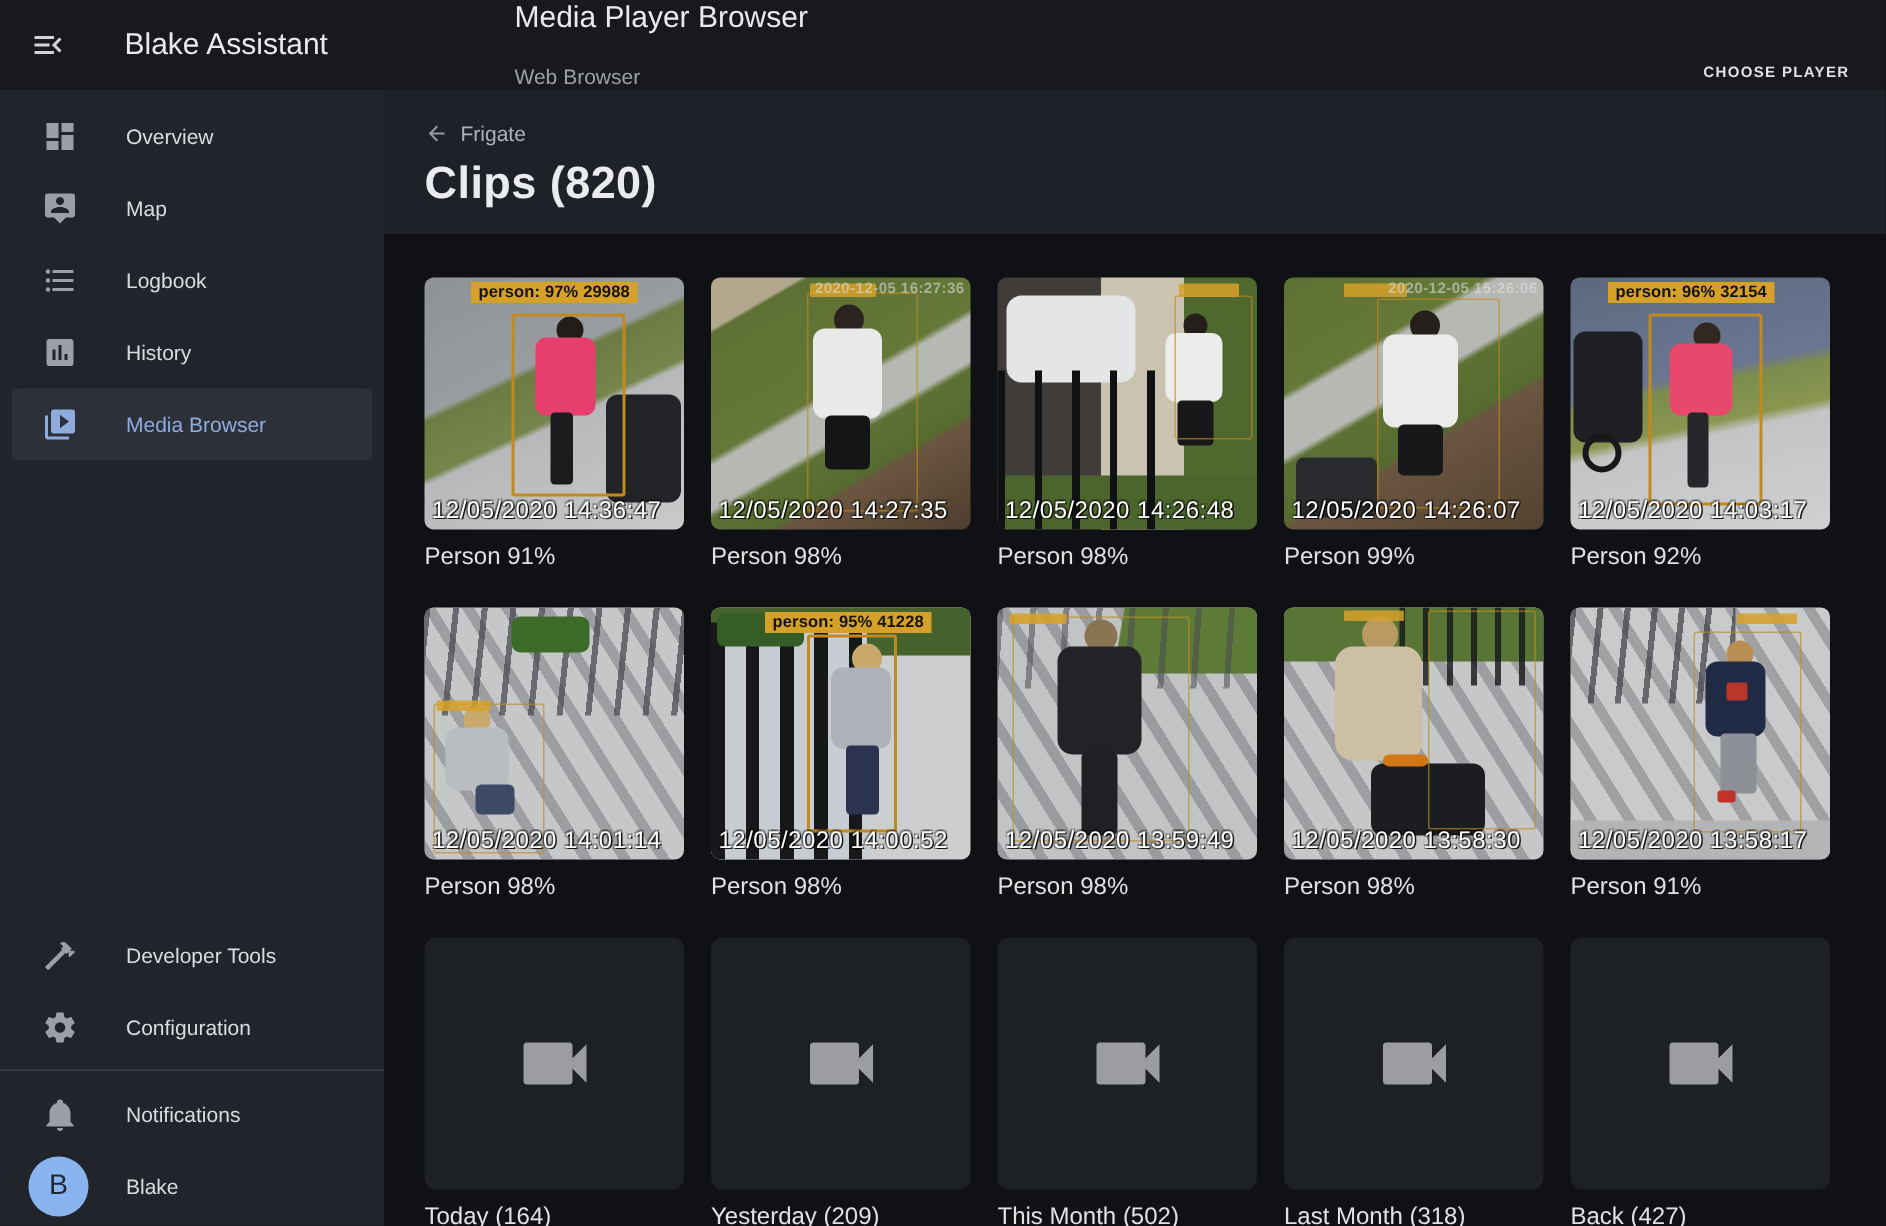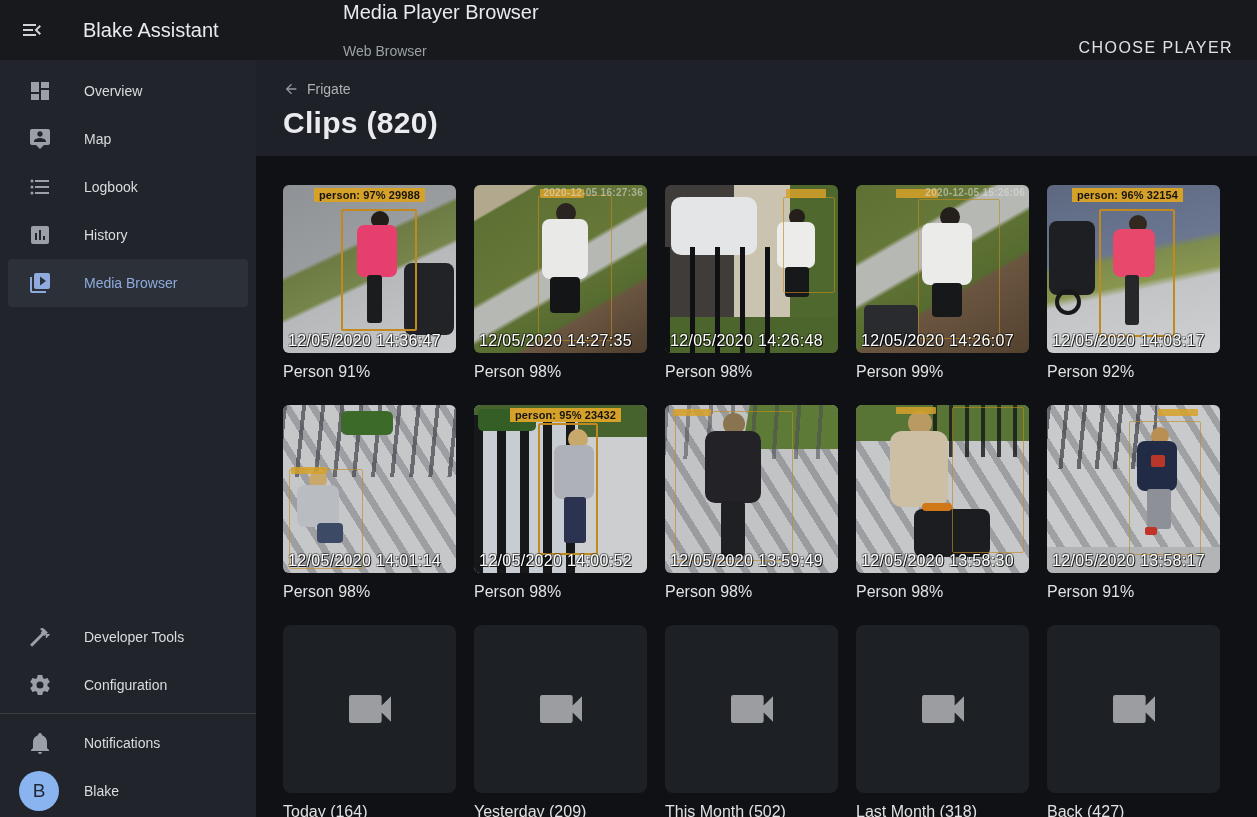--- a/index.html
+++ b/index.html
@@ -16,21 +16,21 @@
   
   .appbar{position:absolute;left:0;top:0;width:1257px;height:60px;background:#17191c;
     display:flex;align-items:center;z-index:30;}
   .appbar-left{width:256px;display:flex;align-items:center;flex:none;}
   .menu-btn{width:24px;height:24px;margin-left:20px;color:#cfd3d8;cursor:pointer;}
   .ha-title{margin-left:39px;font-size:20px;color:#e8eaed;font-weight:400;}
   .panel-titles{margin-left:87px;display:flex;flex-direction:column;justify-content:center;}
   .panel-title{font-size:20px;color:#e8eaed;font-weight:400;line-height:24px;}
   .panel-subtitle{font-size:14px;color:#9aa0a6;line-height:18px;margin-top:18px;}
   .appbar-spacer{flex:1}
-  .choose-player{margin-right:16px;font-size:16px;font-weight:400;letter-spacing:.09em;
+  .choose-player{margin-right:16px;font-size:10px;font-weight:700;letter-spacing:.09em;
     color:#dfe1e4;background:none;border:none;padding:8px 8px;cursor:pointer;
     font-family:"Liberation Sans",sans-serif;margin-top:36px;}
 
   
   .sidebar{position:absolute;left:0;top:60px;width:256px;height:757px;background:#21242b;
     display:flex;flex-direction:column;z-index:20;}
   .nav{padding-top:7px;}
   .nav-item{height:48px;display:flex;align-items:center;padding-left:20px;cursor:pointer;
     margin:0 8px;border-radius:4px;}
   .nav-item .nicon{width:24px;height:24px;color:#9aa0a6;flex:none;}
@@ -380,21 +380,21 @@
 
     <div class="card">
       <div class="thumb scene-7">
         <div class="dec s7-hedge"></div>
         <div class="dec s7-fence"></div>
         <div class="dec s7-toy"></div>
         <div class="dec s7-head"></div>
         <div class="dec s7-body"></div>
         <div class="dec s7-legs"></div>
         <div class="bbox s7-bbox"></div>
-        <div class="det-label s7-label">person: 95% 23432</div>
+        <div class="det-label s7-label">person: 95% 41228</div>
         <div class="ts">12/05/2020 14:00:52</div>
       </div>
       <div class="caption">Person 98%</div>
     </div>
 
     <div class="card">
       <div class="thumb scene-8">
         <div class="stripes"></div>
         <div class="dec s8-grass"></div>
         <div class="dec s8-rail"></div>

